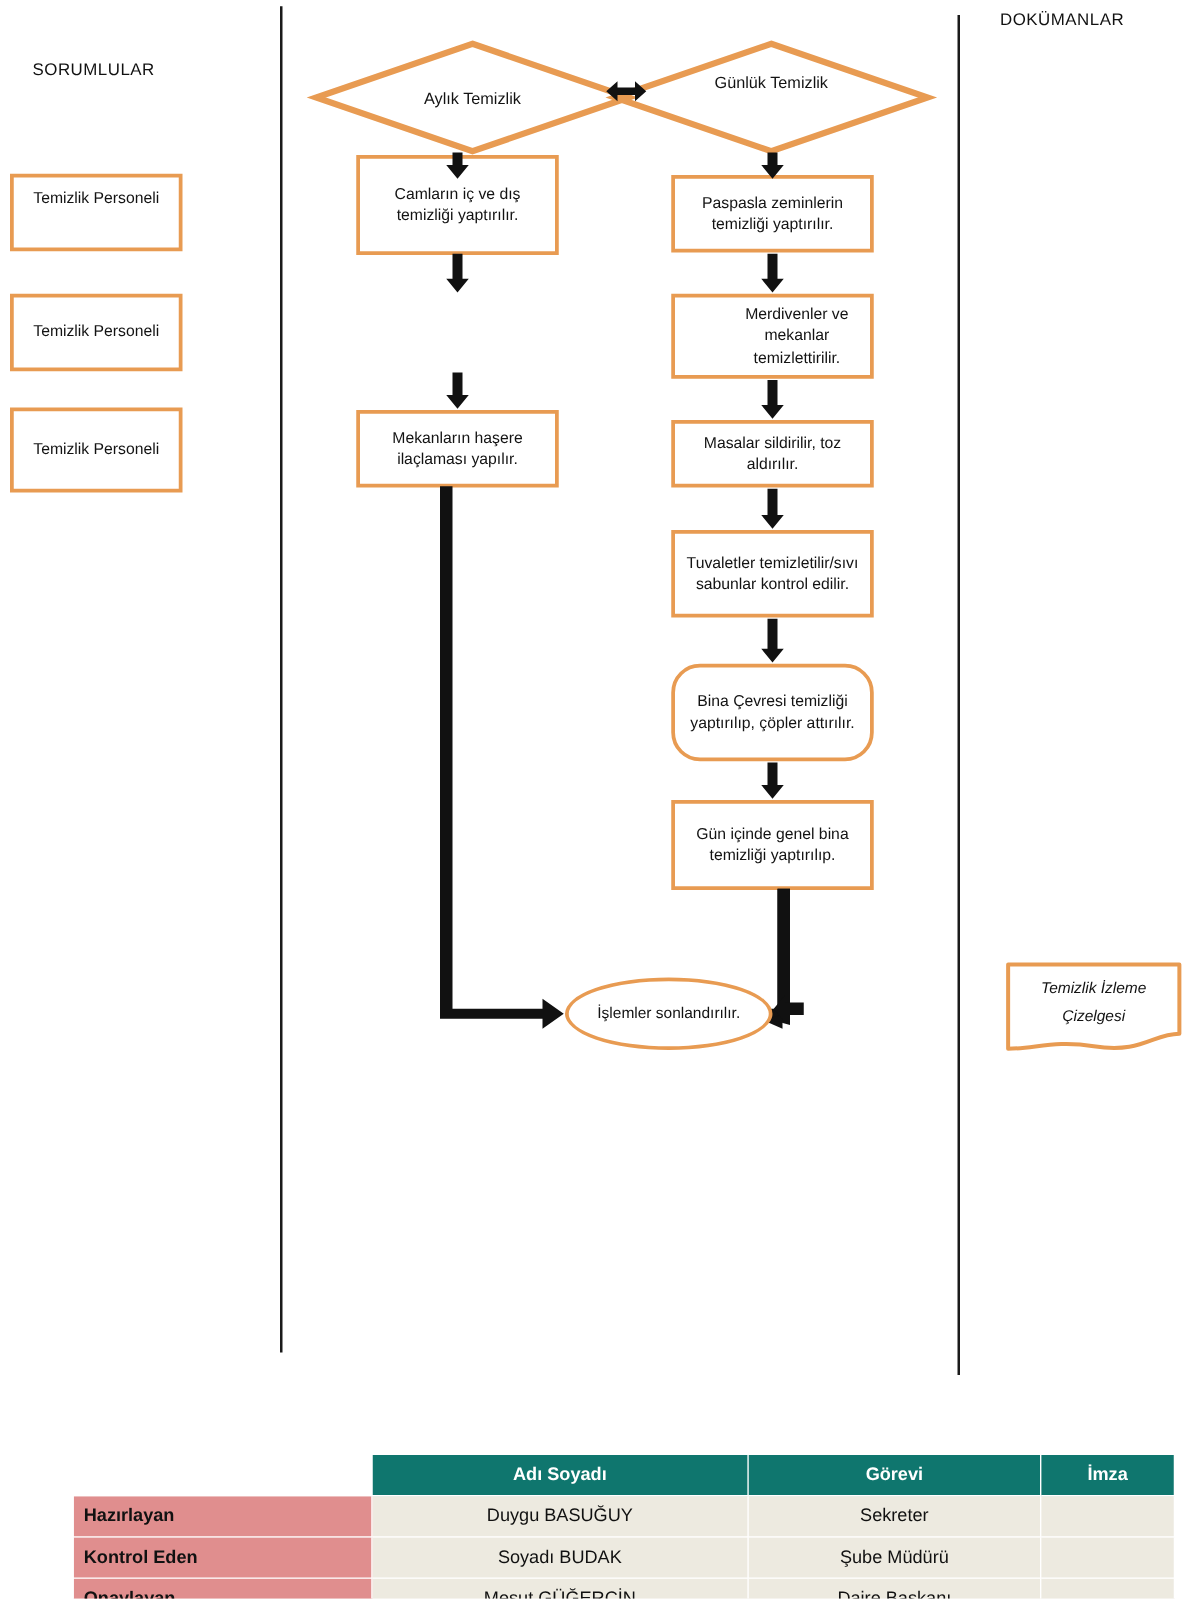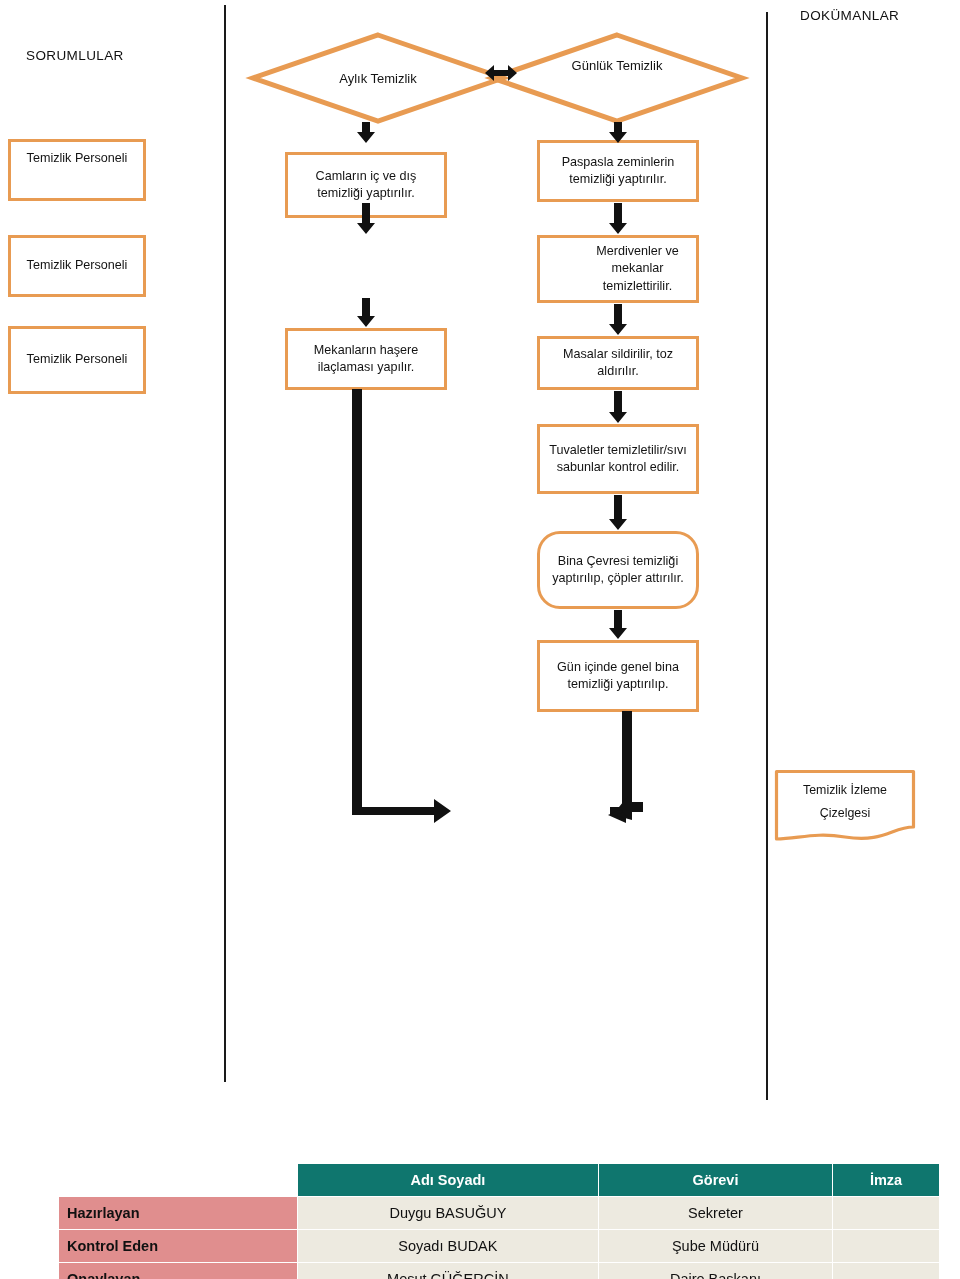--- a/index.html
+++ b/index.html
@@ -94,24 +94,25 @@
     justify-content: center;
     text-align: center;
     font-size: 12.4px;
     line-height: 1.4;
     color: #131313;
   }
 
   
   #document-shape {
     position: absolute;
-    left: 774px;
+    left: 804px;
     top: 769px;
     width: 142px;
     height: 73px;
+    font-style: italic;
   }
   #document-shape svg { display: block; overflow: visible; }
   #document-shape .doc-text {
     position: absolute;
     left: 0;
     top: 10px;
     width: 142px;
     text-align: center;
     font-size: 12.4px;
     line-height: 1.85;
@@ -193,21 +194,21 @@
   <div class="proc-box top-align" style="left:8px; top:139px; width:138px; height:62px;">
     <span>Temizlik Personeli</span>
   </div>
   <div class="proc-box" style="left:8px; top:235px; width:138px; height:62px;">
     <span>Temizlik Personeli</span>
   </div>
   <div class="proc-box" style="left:8px; top:326px; width:138px; height:68px;">
     <span>Temizlik Personeli</span>
   </div>
 
-  <div class="proc-box" style="left:285px; top:152px; width:162px; height:66px;">
+  <div class="proc-box" style="left:285px; top:124px; width:162px; height:80px;">
     <span>Camların iç ve dış temizliği yaptırılır.</span>
   </div>
   <div class="proc-box" style="left:285px; top:328px; width:162px; height:62px;text-align:center;">
     <span>Mekanların haşere ilaçlaması yapılır.</span>
   </div>
 
   <div class="proc-box" style="left:537px; top:140px; width:162px; height:62px;">
     <span>Paspasla zeminlerin temizliği yaptırılır.</span>
   </div>
   <div class="proc-box" style="left:537px; top:235px; width:162px; height:68px;padding-left:45px;">
@@ -286,20 +287,23 @@
       <path d="M22 0 L32 0 L32 100 L22 100 Z" fill="#111111"></path>
       <path d="M32 99 L32 109 L14 104 Z" fill="#111111"></path>
     </svg>
   </div>
   <div class="arrow-elbow" style="left:618px; top:795px;">
     <svg width="26" height="24" viewBox="0 0 26 24">
       <path d="M25 7 L25 17 L10 17 L10 23 L1 12 L10 1 L10 7 Z" fill="#111111"></path>
     </svg>
   </div>
 
+  <div id="terminator-ellipse">
+    <span>İşlemler sonlandırılır.</span>
+  </div>
 
   <div id="document-shape">
     <svg width="142" height="73" viewBox="0 0 142 73">
       <path d="M2.5 2.5 L139.5 2.5 L139.5 58 C118 58 110 74 71 68 C40 63 24 70 2.5 70 Z" fill="#ffffff" stroke="#E89B52" stroke-width="3.2" stroke-linejoin="round"></path>
     </svg>
     <div class="doc-text">
       <div>Temizlik İzleme</div>
       <div>Çizelgesi</div>
     </div>
   </div>

